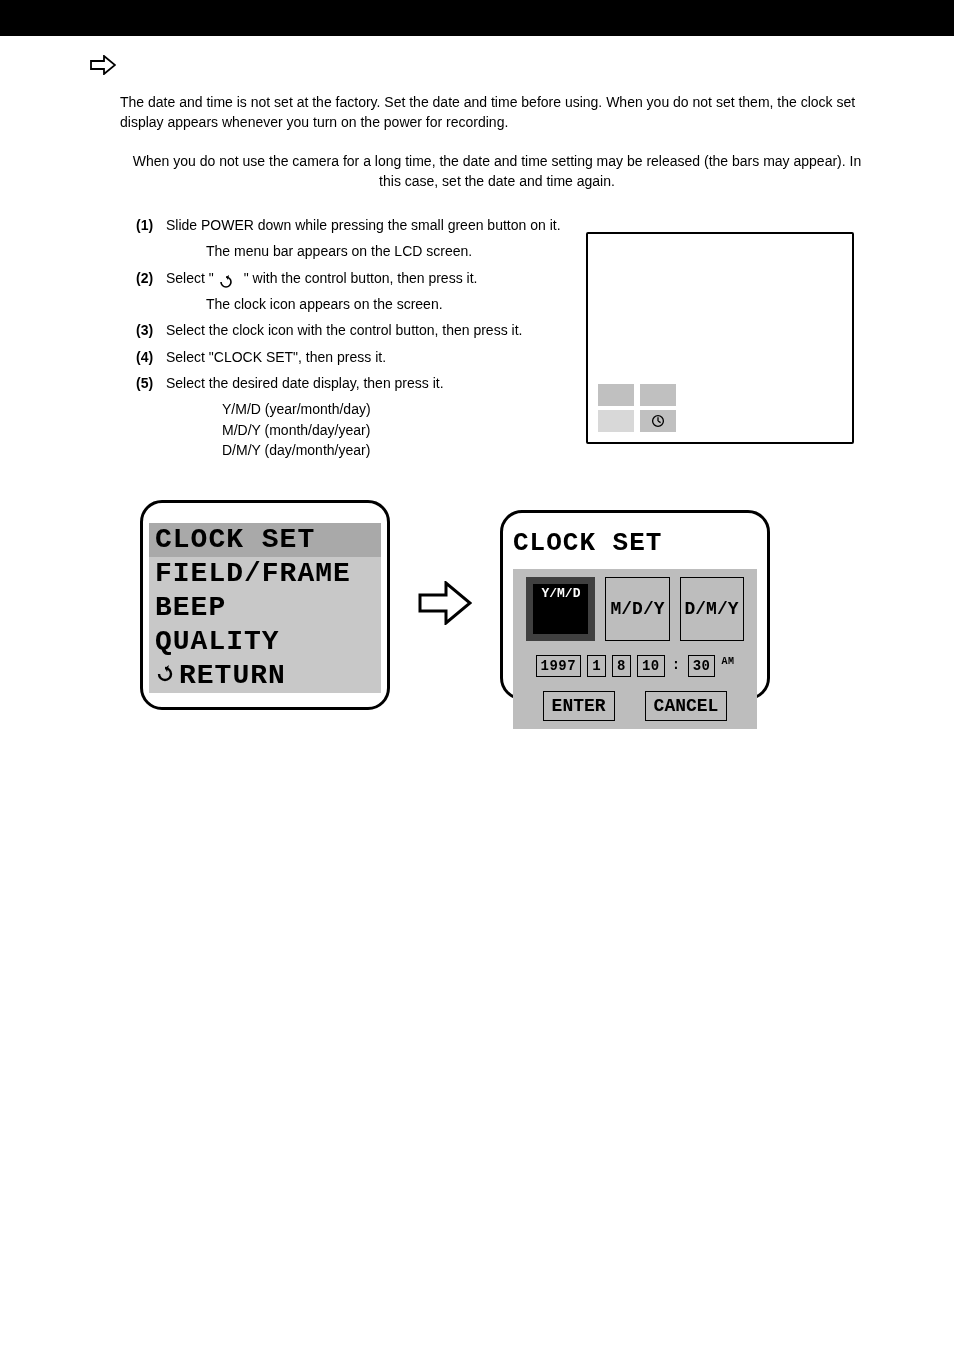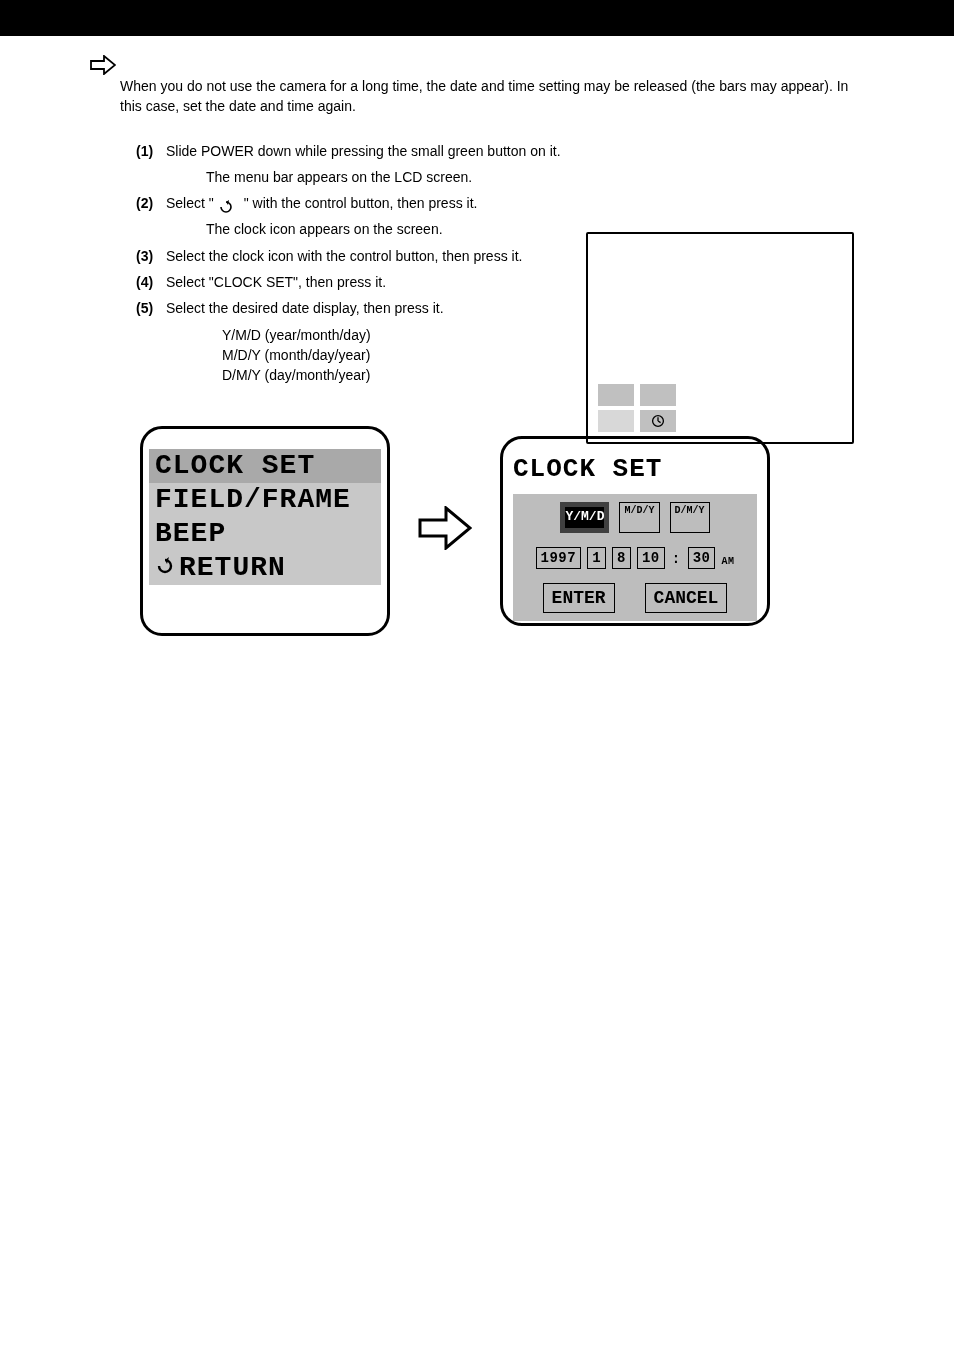--- a/index.html
+++ b/index.html
@@ -19,21 +19,21 @@
   .content {
     padding: 22px 80px 0 80px;
     position: relative;
   }
   .arrow-small-right {
     position: absolute;
     left: 90px;
     top: 55px;
   }
   .para1 { margin-left: 40px; margin-top: 34px; }
-  .para2 { margin-left: 40px; margin-top: 18px; }
+  .para2 { margin-left: 40px; margin-top: 18px; text-align: center; }
   .numlist { margin-left: 56px; margin-top: 24px; }
   .numlist .item { margin-bottom: 6px; }
   .numlist .num { display:inline-block; width: 30px; font-weight: bold; }
   .sub1 { margin-left: 70px; margin-top: 2px; }
   .loop-icon { width: 20px; height: 14px; margin-top:3px; margin-right:6px; }
   .note1 { margin-left: 86px; margin-top: 4px; }
   .screens-row {
     margin-left: 60px;
     margin-top: 40px;
     display: flex;
@@ -67,23 +67,23 @@
     height: 190px;
     border: 3px solid #000;
     border-radius: 22px;
     padding: 12px 10px 10px 10px;
     font-family:"Courier New", monospace;
     font-weight:bold;
   }
   .lcd2-title { font-size:26px; letter-spacing:1px; color:#000; margin-bottom:6px; }
   .lcd2-body { background:#bdbdbd; padding:8px 8px 8px 8px; font-size:16px; }
   .fmtrow { display:flex; gap:10px; justify-content:center; margin-bottom:14px;}
-  .fmtbox { border:1px solid #000; padding:1px 4px; font-size:10px; }
-  .fmt-sel { background:#000; color:#fff; border:5px solid #404040; padding:1px 0; font-size:13px;}
-  .daterow { display:flex; gap:6px; justify-content:center; margin-bottom:14px; align-items:flex-end; letter-spacing:0.5px; font-size:14px;}
+  .fmtbox { border:1px solid #000; padding:18px 4px; font-size:18px; }
+  .fmt-sel { background:#000; color:#fff; border:7px solid #404040; padding:1px 8px; font-size:13px;}
+  .daterow { display:flex; gap:6px; justify-content:center; margin-bottom:14px; align-items:flex-start; letter-spacing:0.5px; font-size:14px;}
   .daterow .val { border:1px solid #000; padding:0 4px;}
   .daterow .col { padding:0 1px;}
   .daterow .ampm { font-size:10px; }
   .btnrow { display:flex; gap:30px; justify-content:center; }
   .btnrow .b { border:1px solid #000; padding:1px 8px; font-size:18px;}
   
   .mini {
     position:absolute;
     right: 100px;
     top: 196px;
@@ -107,20 +107,21 @@
 
 <div class="topbar"></div>
 
 <div class="arrow-small-right">
 <svg width="26" height="20" viewBox="0 0 26 20">
       <path d="M1 6 L14 6 L14 1 L25 10 L14 19 L14 14 L1 14 Z" fill="none" stroke="#000" stroke-width="1.8"></path>
     </svg>
 </div>
 
 <div class="content">
+  <p class="para1">The date and time is not set at the factory.  Set the date and time before using. When you do not set them, the clock set display appears whenever you turn on the power for recording.</p>
   <p class="para2">When you do not use the camera for a long time, the date and time setting may be released (the bars may appear).  In this case, set the date and time again.</p>
 
   <div class="numlist">
     <div class="item"><span class="num">(1)</span><span>Slide POWER down while pressing the small green button on it.</span></div>
     <div class="sub1">The menu bar appears on the LCD screen.</div>
 
     <div class="item" style="margin-top:6px;"><span class="num">(2)</span><span>Select "</span>
       <span class="loop-icon" style="display:inline-block; vertical-align:middle;">
         <svg width="18" height="14" viewBox="0 0 18 14">
             <path d="M3 7 A5 5 0 1 0 8 2" fill="none" stroke="#000" stroke-width="1.6"></path>
@@ -156,20 +157,21 @@
         </div>
       </div>
     </div>
   </div>
 
   <div class="screens-row">
     <div class="lcd1">
       <div class="rowitem sel">CLOCK SET</div>
       <div class="rowitem un">FIELD/FRAME</div>
       <div class="rowitem un">BEEP</div>
+      <div class="rowitem un">QUALITY</div>
       <div class="rowitem un">
         <span class="retglyph">
           <svg width="20" height="18" viewBox="0 0 20 18">
               <path d="M4 9 A6 6 0 1 0 10 3" fill="none" stroke="#000" stroke-width="2.4"></path>
               <path d="M10 3 L14 0 L12 7 Z" fill="#000"></path>
             </svg>
         </span><span>RETURN</span>
       </div>
     </div>
 

